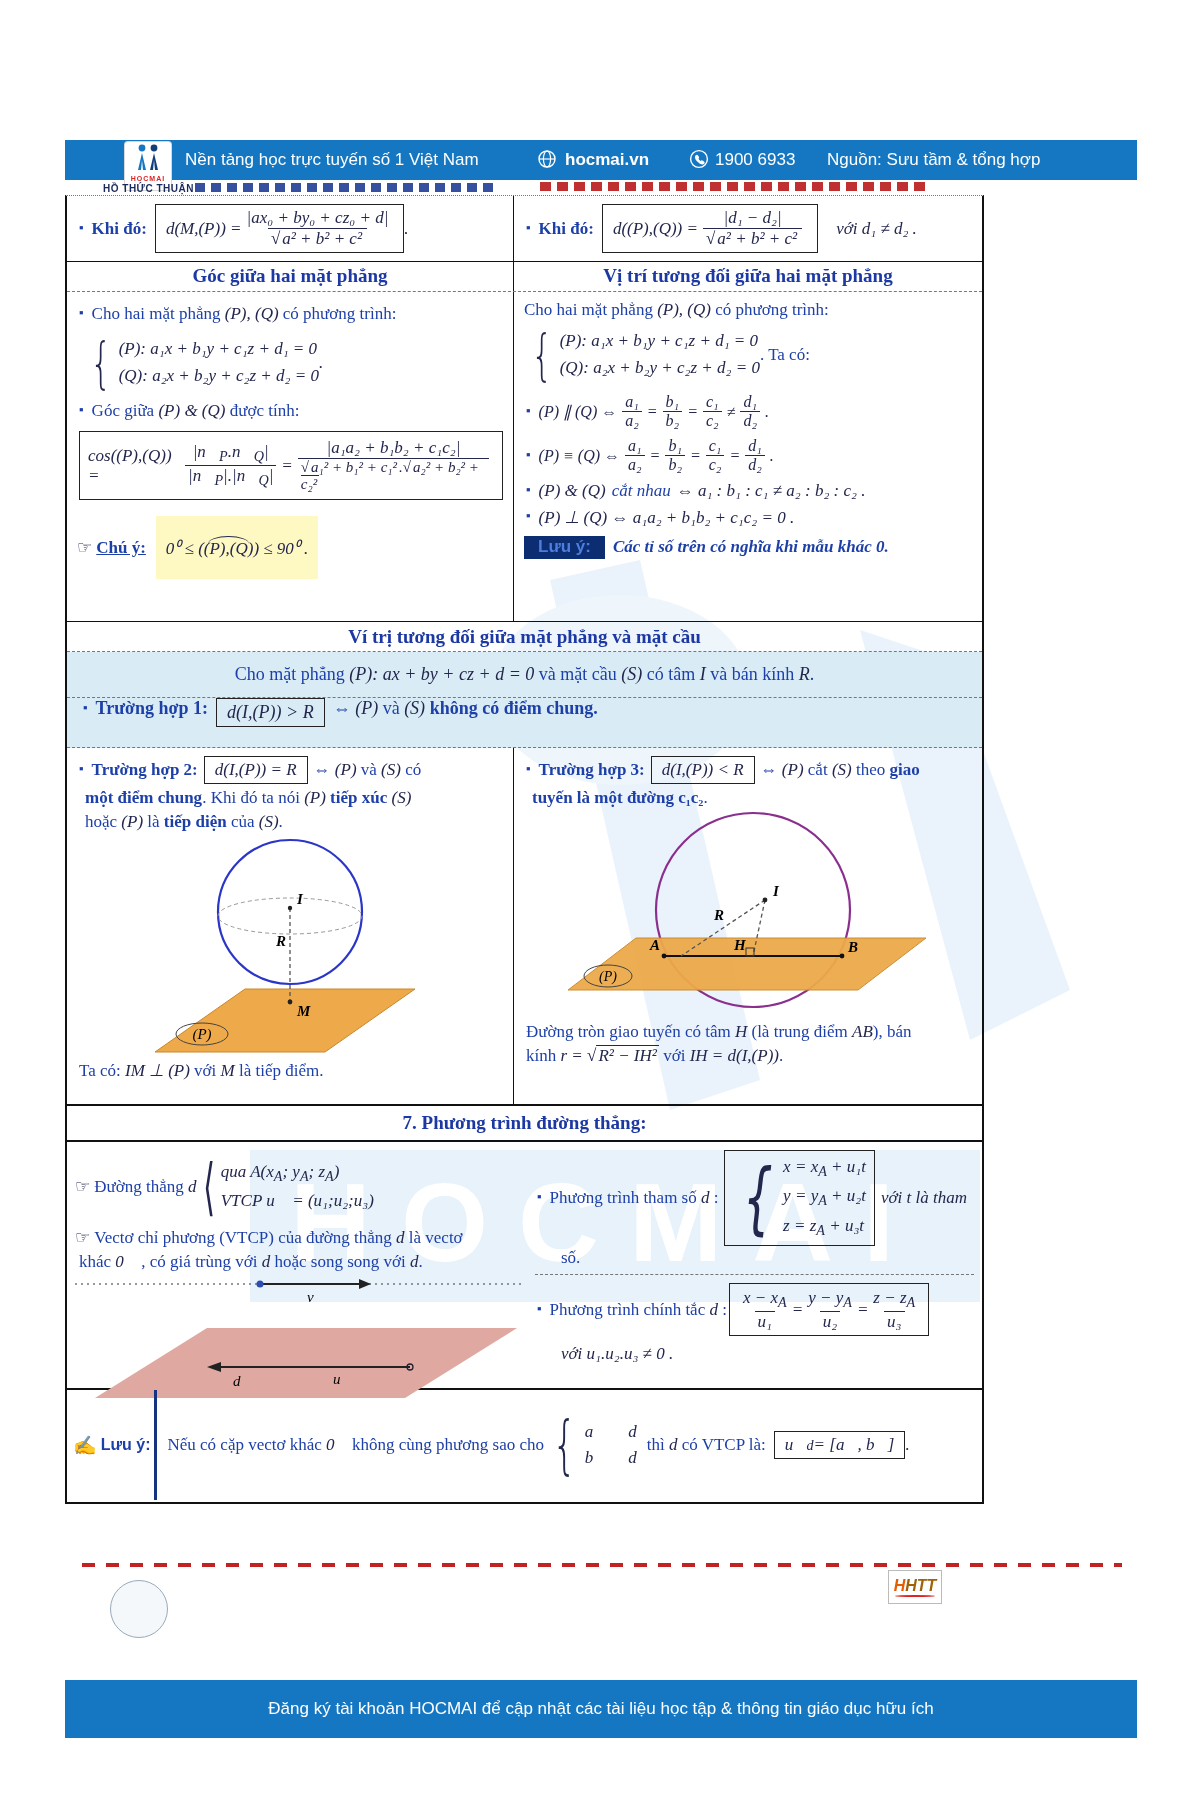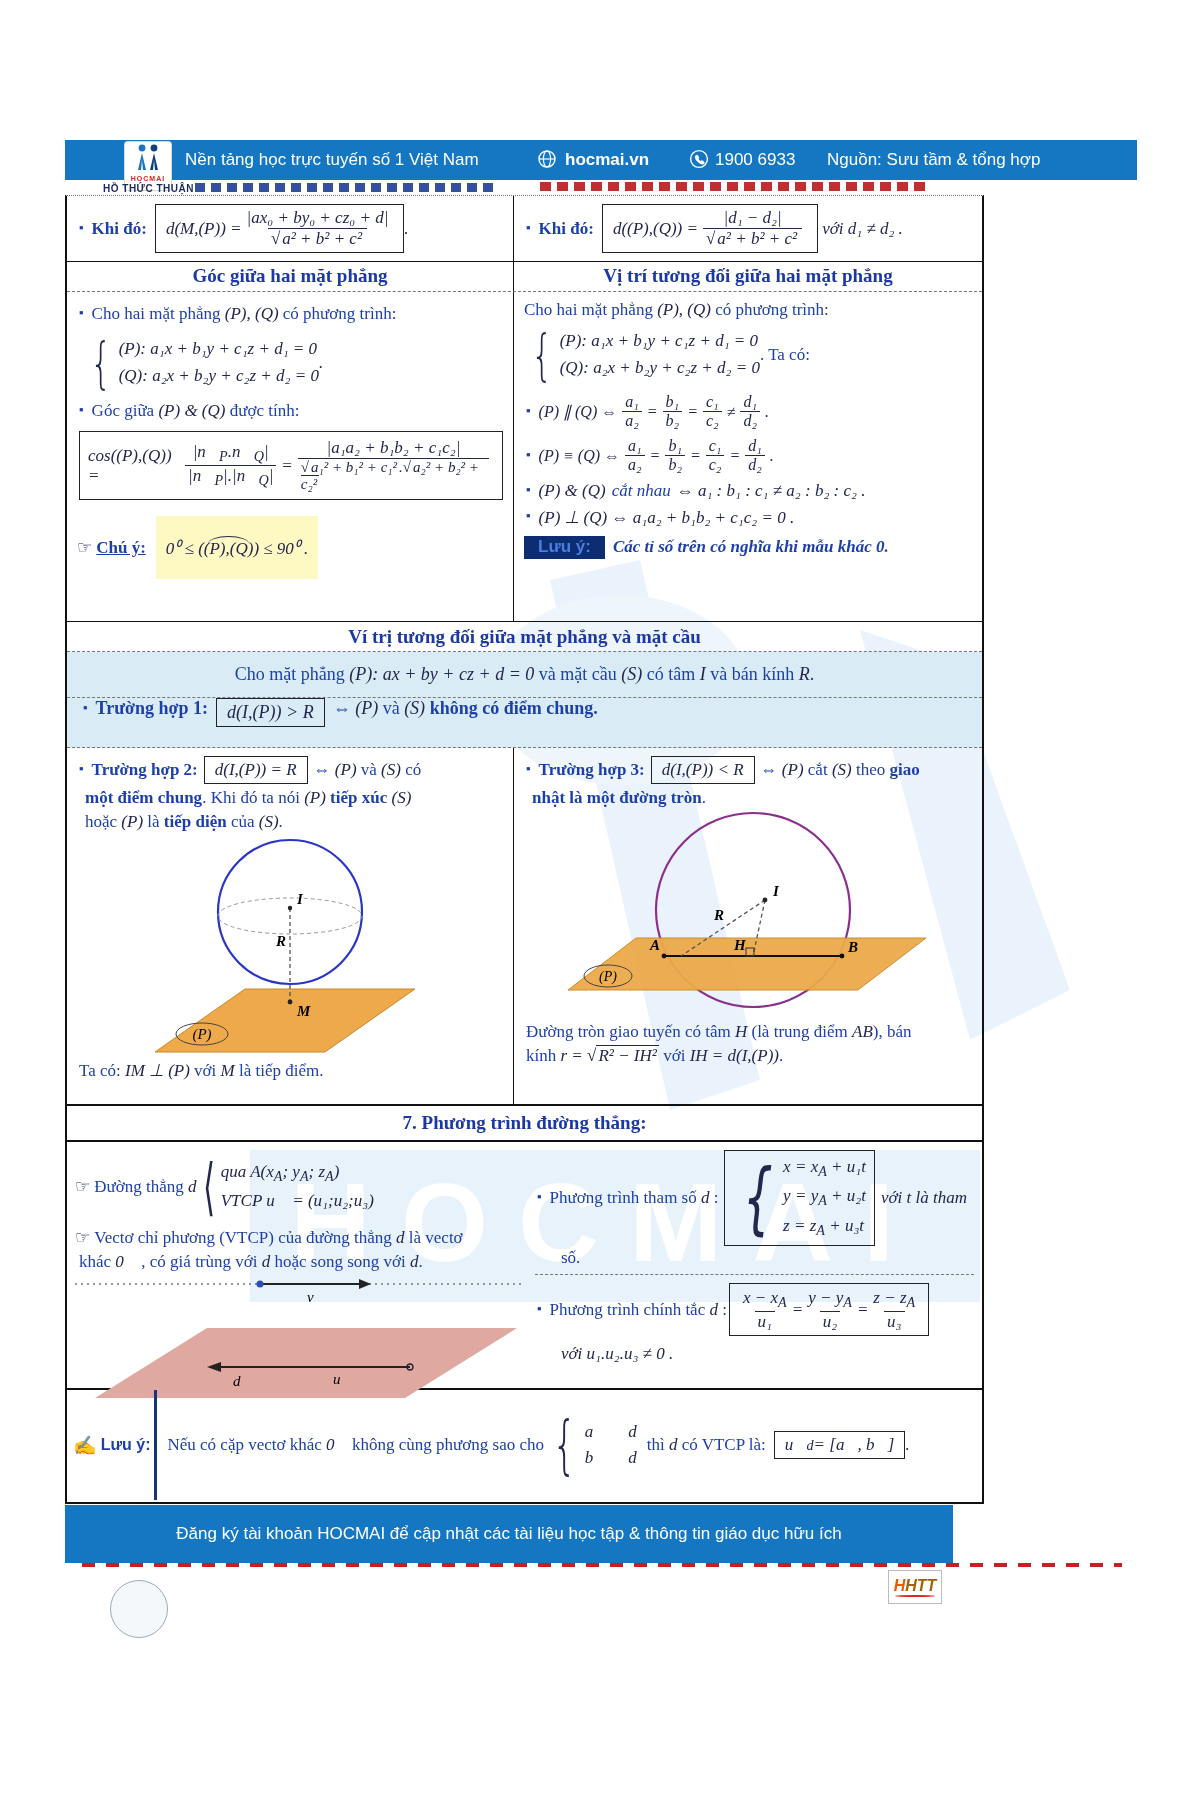--- a/index.html
+++ b/index.html
@@ -58,21 +58,21 @@
   .vline{width:3px;background:#16337f;align-self:stretch;margin:0 10px 0 4px;}
   .hand{color:#23264d;margin-right:4px;}
   
   .reddash{position:absolute;left:82px;top:1563px;width:1040px;height:4px;z-index:2;
            background:repeating-linear-gradient(90deg,#c32222 0 13px,transparent 13px 24px);}
   .qr{position:absolute;left:110px;top:1580px;width:56px;height:56px;border:1.5px solid #9ab;border-radius:50%;z-index:1;background:#f4f8fb;}
   .htt{position:absolute;left:888px;top:1570px;width:52px;height:32px;border:1px solid #bbb;background:#fff;z-index:2;
        font-family:"Liberation Sans",sans-serif;font-weight:bold;font-style:italic;font-size:16px;text-align:center;line-height:30px;}
   .htt span{color:#a16207;text-align:right;} .htt b{color:#e65c00;}
   .htt::after{content:"";display:block;margin:-6px 6px 0;border-bottom:2px solid #d22;border-radius:50%;}
-  .botbar{position:absolute;left:65px;top:1505px;width:888px;height:58px;background:#1577c2;z-index:2;
+  .botbar{position:absolute;left:65px;top:1680px;width:1072px;height:58px;background:#1577c2;z-index:2;
           color:#fff;font-family:"Liberation Sans",sans-serif;font-size:17px;display:flex;align-items:center;justify-content:center;}
   svg text{font-family:"Liberation Serif",serif;}
 </style>
 </head>
 <body>
 
 <div class="page">
 
   <svg class="wm-svg" width="680" height="640">
     <polygon points="120,60 210,40 330,560 240,590" fill="#eaf3fb"></polygon>
@@ -127,21 +127,21 @@
       </div>
       <div class="cR" style="display:flex;align-items:center;">
         <span class="bu t" style="font-weight:bold">Khi đó:</span>
         <span class="fbox f" style="margin-left:8px">
           <span>d((P),(Q)) =</span>
           <span class="frac">
               <span class="num">|d₁ − d₂|</span>
               <span class="den">√<i class="r">a² + b² + c²</i></span>
             </span>
         </span>
-        <span class="f" style="margin-left:4px">với d₁ ≠ d₂ .</span>
+        <span class="f" style="margin-left:18px">với d₁ ≠ d₂ .</span>
       </div>
     </div>
 
     <div class="row" style="top:66px;height:30px;border-bottom:1px dashed #777;padding-left:22px;">
       <div class="cL" style="padding:3px 0">
           <div class="sect">Góc giữa hai mặt phẳng</div>
         </div>
       <div class="cR" style="padding:3px 0">
           <div class="sect">Vị trí tương đối giữa hai mặt phẳng</div>
         </div>
@@ -295,21 +295,21 @@
           <text x="157" y="182" font-size="15" font-style="italic" font-weight="bold">M</text>
         </svg>
         <div class="t" style="margin:4px 0 0 2px">Ta có: <em>IM ⊥ (P)</em>  với <em>M</em>  là tiếp điểm.</div>
       </div>
       <div class="cR">
         <div class="mline" style="margin:2px 0">
           <span class="bu t" style="font-weight:bold">Trường hợp 3:</span>
           <span class="fbox f" style="margin:0 6px">d(I,(P)) &lt; R</span>
           <span class="t">⇔ <em>(P)</em> cắt <em>(S)</em> theo <b>giao</b></span>
         </div>
-        <div class="t" style="margin:4px 0 0 8px"><b>nhật là một đường tròn</b>.</div>
+        <div class="t" style="margin:4px 0 0 8px"><b>tuyến là một đường c₁c₂</b>.</div>
         <svg width="360" height="212" viewBox="0 0 360 212" style="display:block;margin:0 auto">
           <circle cx="185" cy="102" r="97" fill="none" stroke="#8b2f8f" stroke-width="2.2"></circle>
           <polygon points="0,182 290,182 358,130 68,130" fill="#eda94a" stroke="#c8882a" stroke-width="1" opacity=".95"></polygon>
           <ellipse cx="40" cy="168" rx="24" ry="11" fill="none" stroke="#444" stroke-width="1"></ellipse>
           <text x="40" y="173" font-size="14" font-style="italic" text-anchor="middle">(P)</text>
           <path d="M 88 102 A 97 97 0 0 0 282 102" fill="none" stroke="#8b2f8f" stroke-width="2.2" transform="translate(0,46) scale(1,0.0)"></path>
           <line x1="96" y1="148" x2="274" y2="148" stroke="#111" stroke-width="2"></line>
           <circle cx="96" cy="148" r="2.4" fill="#111"></circle>
             <circle cx="274" cy="148" r="2.4" fill="#111"></circle>
           <line x1="197" y1="92" x2="185" y2="148" stroke="#555" stroke-width="1.3" stroke-dasharray="4 3"></line>

